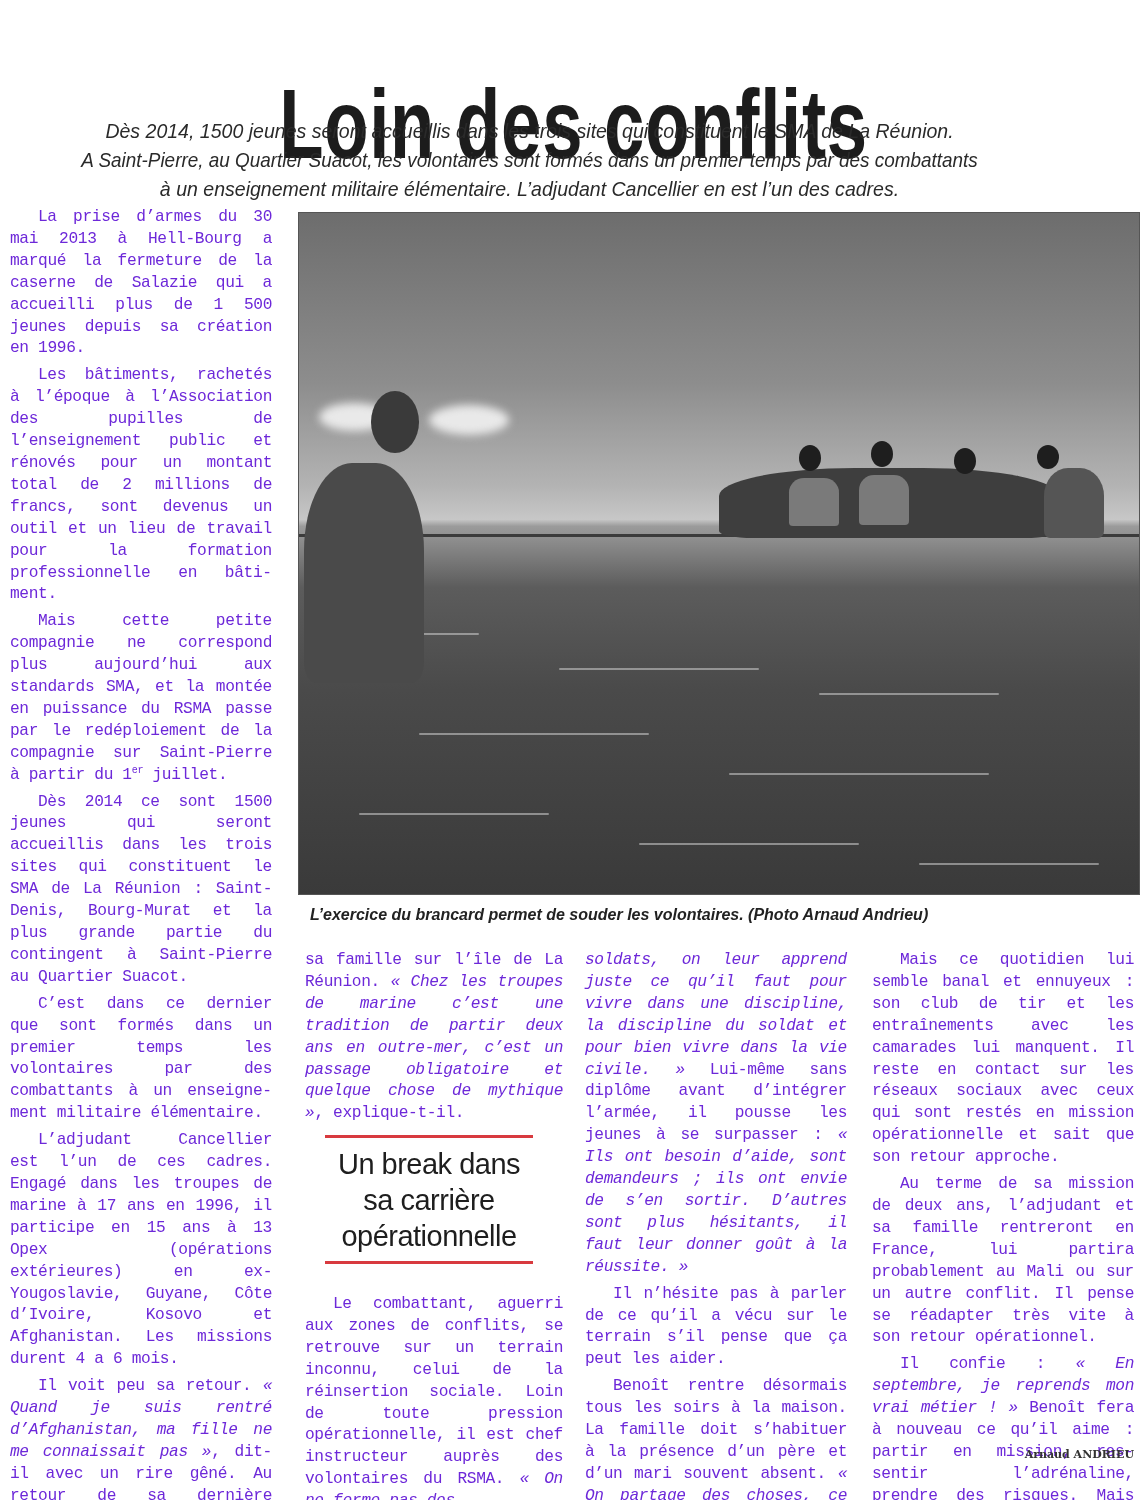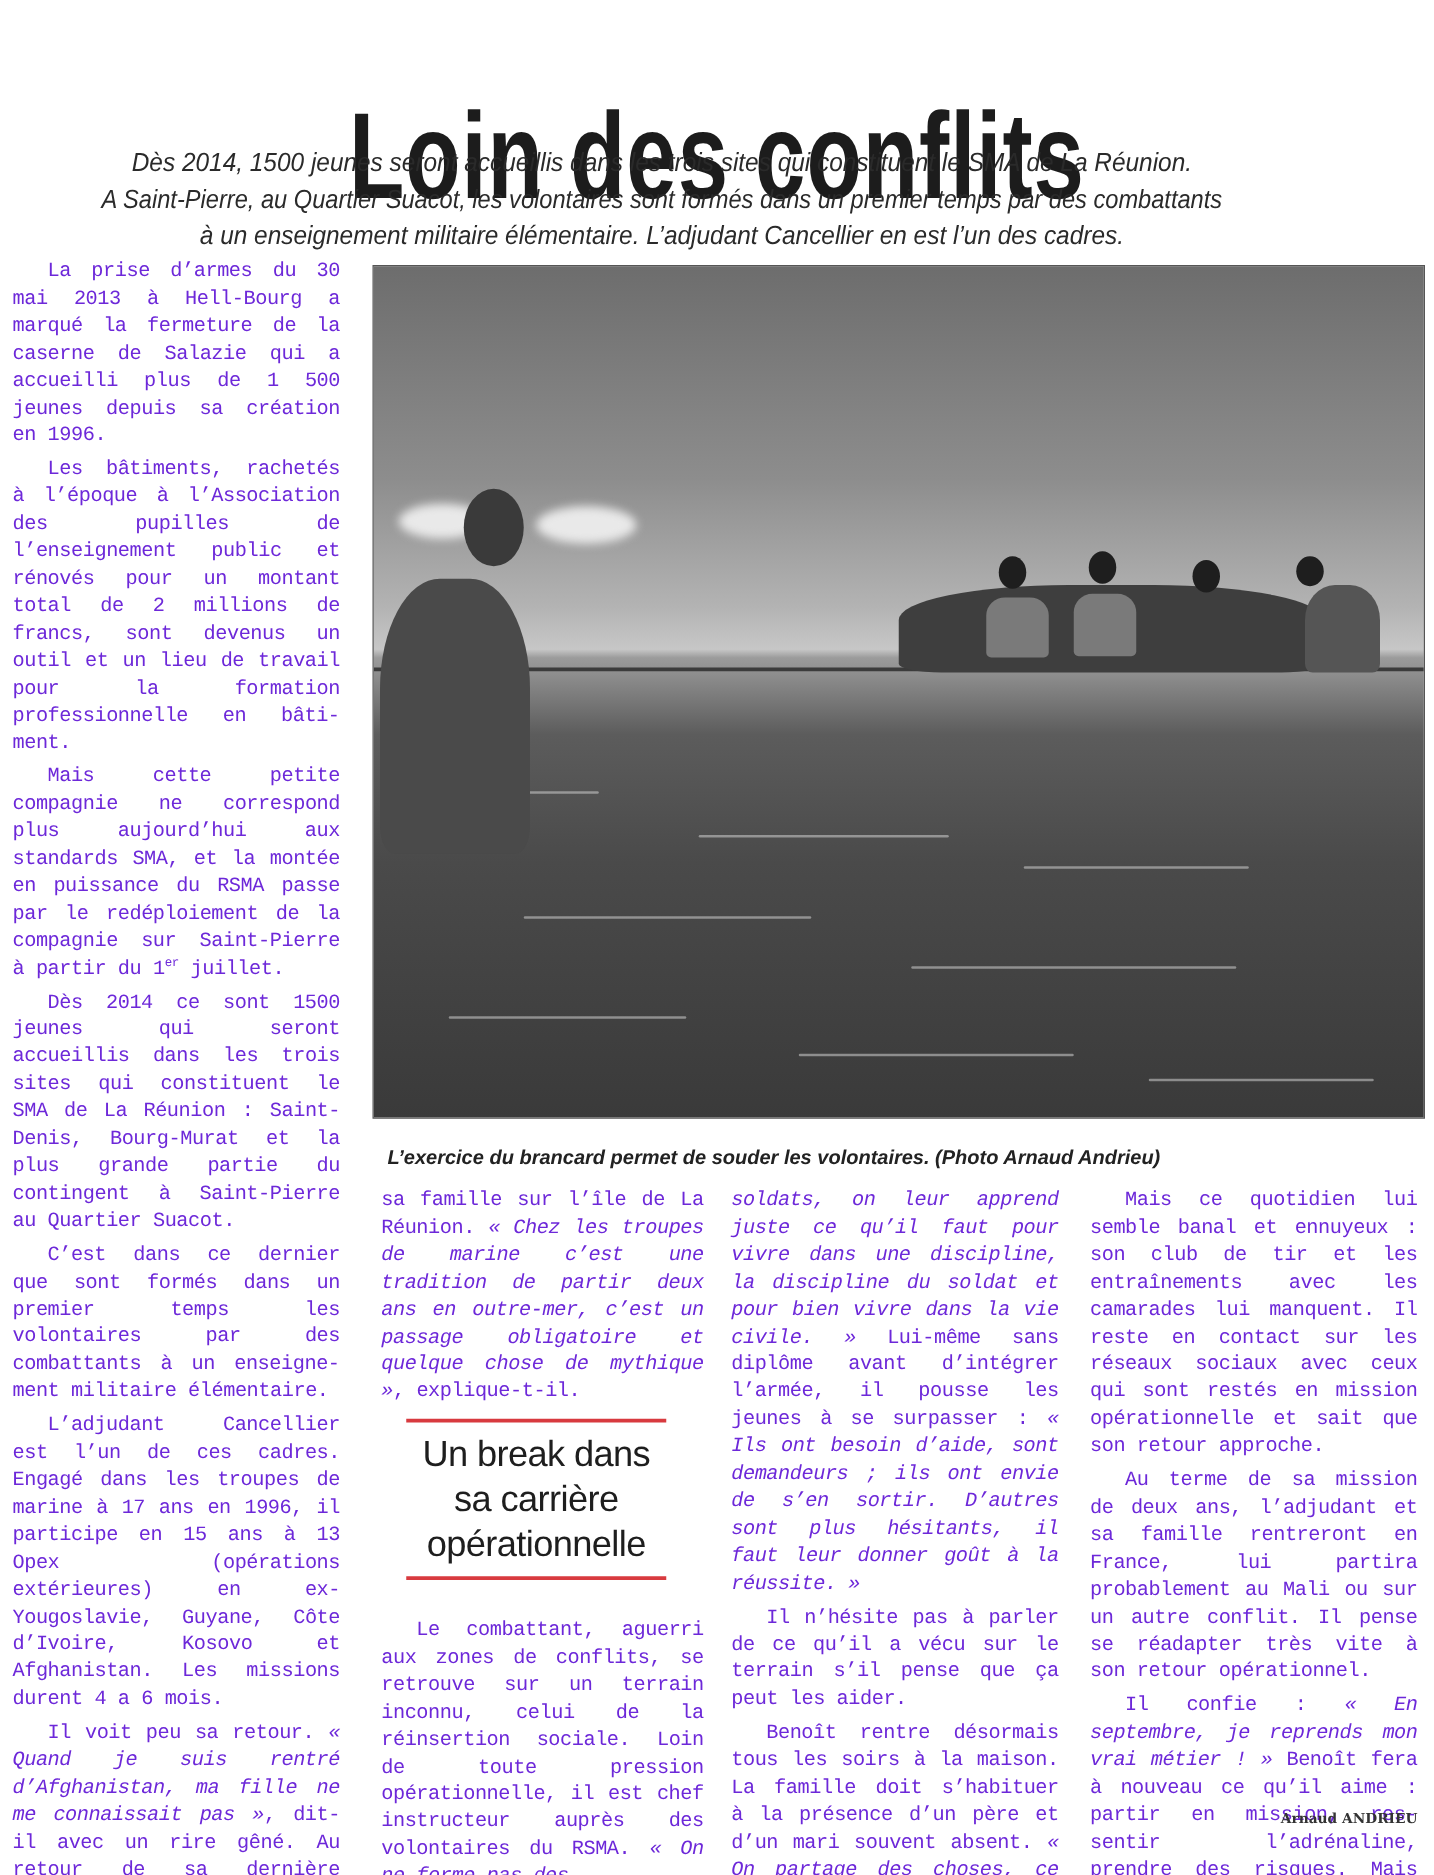--- a/index.html
+++ b/index.html
@@ -41,21 +41,21 @@
   }
   .photo .cloud { position:absolute; background:#e9e9e9; border-radius:50%; filter:blur(4px); }
   .photo .horizon { position:absolute; left:0; top:321px; width:840px; height:3px; background:#3b3b3b; }
   .photo .ripple { position:absolute; height:2px; background:#d0d0d0; opacity:0.55; border-radius:2px; }
   .photo .figure { position:absolute; background:#2b2b2b; border-radius:40% 40% 10% 10%; }
   .photo .head { position:absolute; background:#1e1e1e; border-radius:50%; }
   .photo .shirt { position:absolute; background:#7a7a7a; border-radius:30% 30% 8% 8%; }
   .caption {
     position:absolute; left:310px; top:904px; width:830px;
     font-family:"Liberation Sans", sans-serif; font-weight:bold; font-style:italic;
-    font-size:16px; line-height:22px; color:#222;margin-top:12px;
+    font-size:16px; line-height:22px; color:#222;
   }
   .subhead {
     position:absolute; left:325px; top:1135px; width:208px; text-align:center;
   }
   .subhead .rule { height:3px; background:#d83a3f; width:208px; }
   .subhead .text {
     font-family:"Liberation Sans", sans-serif; font-size:29px; line-height:36px;
     color:#1e1e1e; padding:8px 0 7px 0; letter-spacing:-0.5px;
   }
   .byline {

